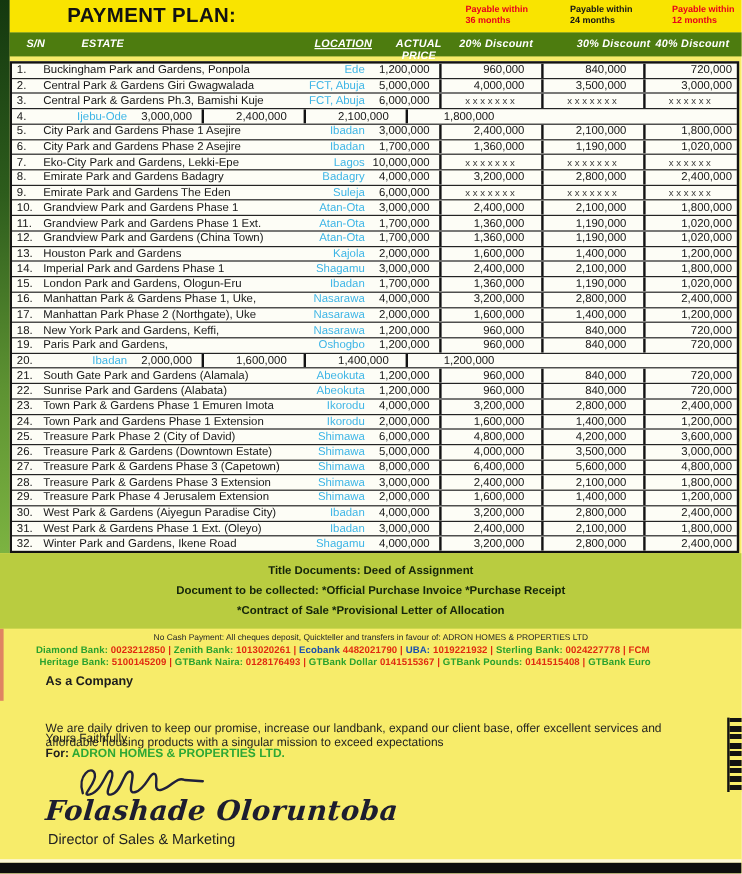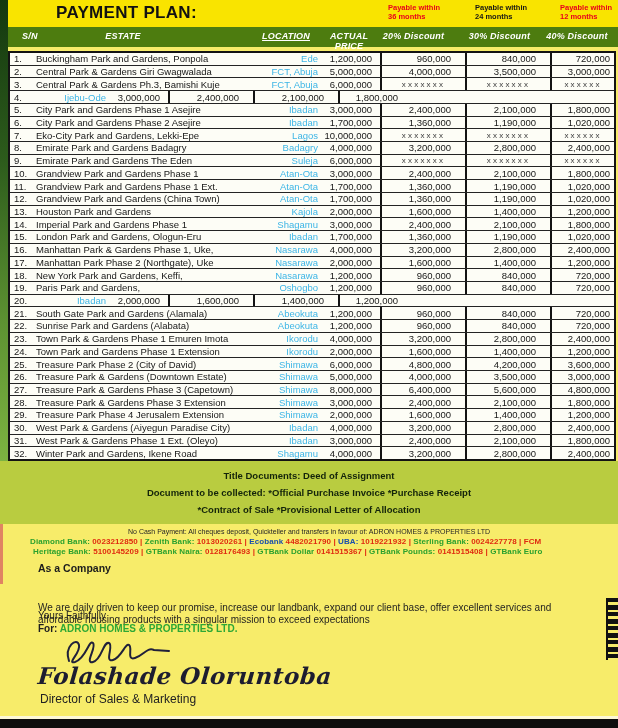--- a/index.html
+++ b/index.html
@@ -18,40 +18,40 @@
   .payable{ position:absolute; top:3px; font-size:7.5px; font-weight:bold; line-height:9px; }
   .payable.p1{ left:380px; width:86px; color:#e8001c; }
   .payable.p2{ left:467px; width:86px; color:#151515; }
   .payable.p3{ left:552px; width:64px; color:#e8001c; }
 
   
   .red-bar{ position:absolute; left:8px; top:27px; width:615px; height:20px; background:#4d7c0f; }
   .red-bar span{ position:absolute; top:4px; color:#fff; font-weight:bold; font-style:italic;
                  font-size:9px; letter-spacing:.2px; }
   .h-sn{ left:14px; }
-  .h-estate{ left:60px; width:110px; text-align:center; }
+  .h-estate{ left:60px; width:110px; text-align:left; }
   .h-loc{ left:238px; width:64px; text-align:right;text-decoration:underline; }
   .h-price{ left:307px; width:68px; text-align:center; }
   .h-d20{ left:362px; width:87px; text-align:center; }
-  .h-d30{ left:449px; width:85px; text-align:center; }
+  .h-d30{ left:449px; width:85px; text-align:right; }
   .h-d40{ left:534px; width:70px; text-align:center; }
 
   
   .tbl{ position:absolute; left:8px; top:51px; width:608px; height:410px;
         background:#fdfdf6; border:2px solid #131313; display:flex; flex-direction:column; }
   .row{ flex:1; display:flex; align-items:center; border-bottom:1px solid #242424;
         font-size:9.5px; color:#171717; overflow:hidden; }
   .row:last-child{ border-bottom:none; }
   .c-sn{ width:26px; padding-left:4px; flex:none; }
   .c-estate{ flex:1; white-space:nowrap; overflow:hidden; }
   .c-loc{ width:70px; flex:none; text-align:right; color:#3db5e6; white-space:nowrap; }
   .c-price{ width:62px; flex:none; text-align:right; padding-right:8px; }
   .c-d20{ width:85px; flex:none; text-align:right; padding-right:14px; border-left:2px solid #131313; align-self:stretch; display:flex; align-items:center; justify-content:flex-end; }
   .c-d30{ width:85px; flex:none; text-align:right; padding-right:14px; border-left:2px solid #131313; align-self:stretch; display:flex; align-items:center; justify-content:flex-end; }
-  .c-d40{ width:64px; flex:none; text-align:right; padding-right:4px;  border-left:2px solid #131313; align-self:stretch; display:flex; align-items:center; justify-content:flex-end; }
+  .c-d40{ width:78px; flex:none; text-align:right; padding-right:4px;  border-left:2px solid #131313; align-self:stretch; display:flex; align-items:center; justify-content:flex-end; }
   .xx{ justify-content:center !important; padding-right:0 !important; letter-spacing:2.2px;
        font-size:8px; color:#3a3a3a; }
 
   
   .green-band{ position:absolute; left:0; top:461px; width:618px; height:63px; background:#b9cc40;
        display:flex; flex-direction:column; justify-content:space-evenly; padding:3px 0; }
   .green-band div{ text-align:center; font-size:9.5px; font-weight:bold; color:#14240a; }
 
   
   .footer{ position:absolute; left:0; top:524px; width:618px; height:195px; background:#f7ec6a; }

